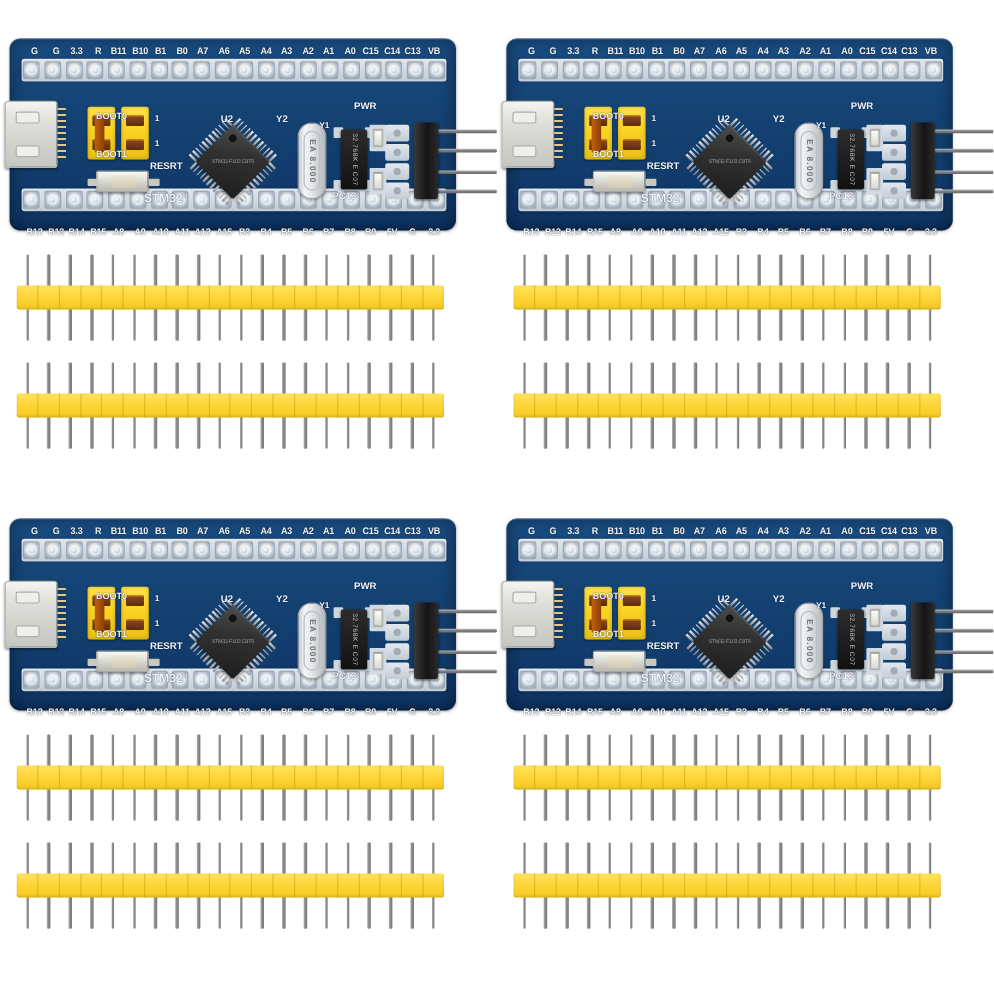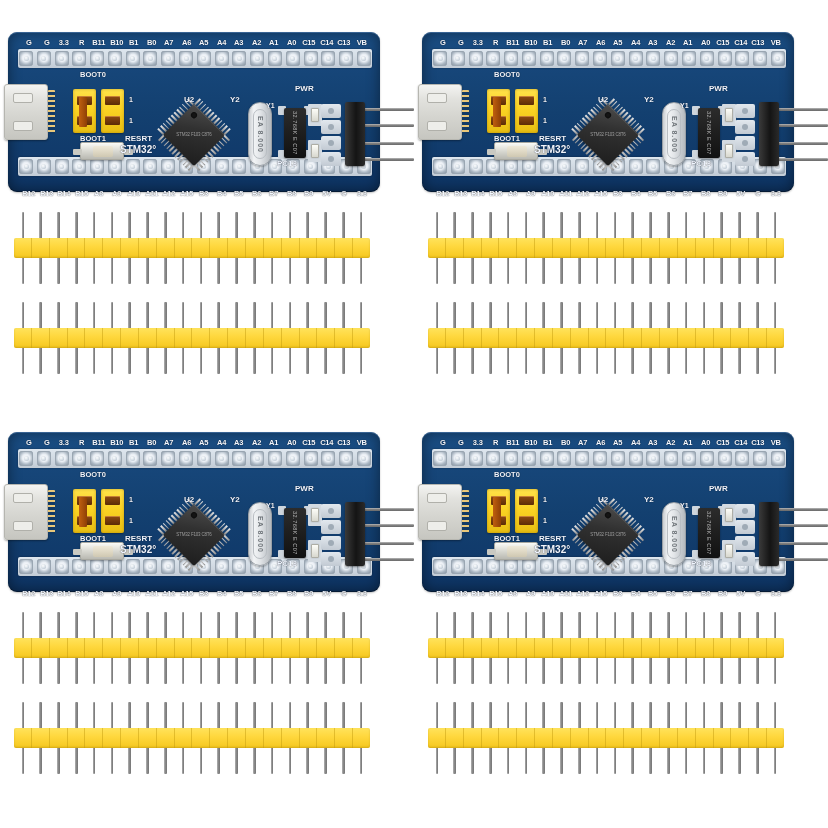--- a/index.html
+++ b/index.html
@@ -100,24 +100,24 @@
   .jnum{position:absolute;left:56px;font-size:7px;font-weight:bold;color:#eef4ff;
     text-shadow:0 0 1px #000;}
   .jn-a{top:7px}
   .jn-b{top:28px}
 
   
   .silk{
     position:absolute;font-weight:bold;color:#f0f5ff;white-space:nowrap;
     text-shadow:0 0 1px rgba(0,0,0,.85);z-index:6;
   }
-  .s-boot0{left:72px;top:38px;font-size:7.5px}
-  .s-boot1{left:72px;top:102px;font-size:7.5px}
+  .s-boot0{left:72px;top:60px;font-size:7.5px}
+  .s-boot1{left:72px;top:92px;font-size:7.5px}
   .s-reset{left:117px;top:102px;font-size:8px}
-  .s-stm32{left:112px;top:112px;font-size:10px}
+  .s-stm32{left:112px;top:128px;font-size:10px}
   .s-u2{left:176px;top:63px;font-size:8px}
   .s-y2{left:222px;top:63px;font-size:8px}
   .s-y1{left:258px;top:70px;font-size:7px}
   .s-pwr{left:287px;top:52px;font-size:8px}
   .s-pc13{left:269px;top:127px;font-size:8px}
 
   
   .rstbtn{
     position:absolute;left:72px;top:110px;width:44px;height:18px;z-index:5;
     background:linear-gradient(180deg,#fbfbf7,#d9d9d2 50%,#b9b9b2);

